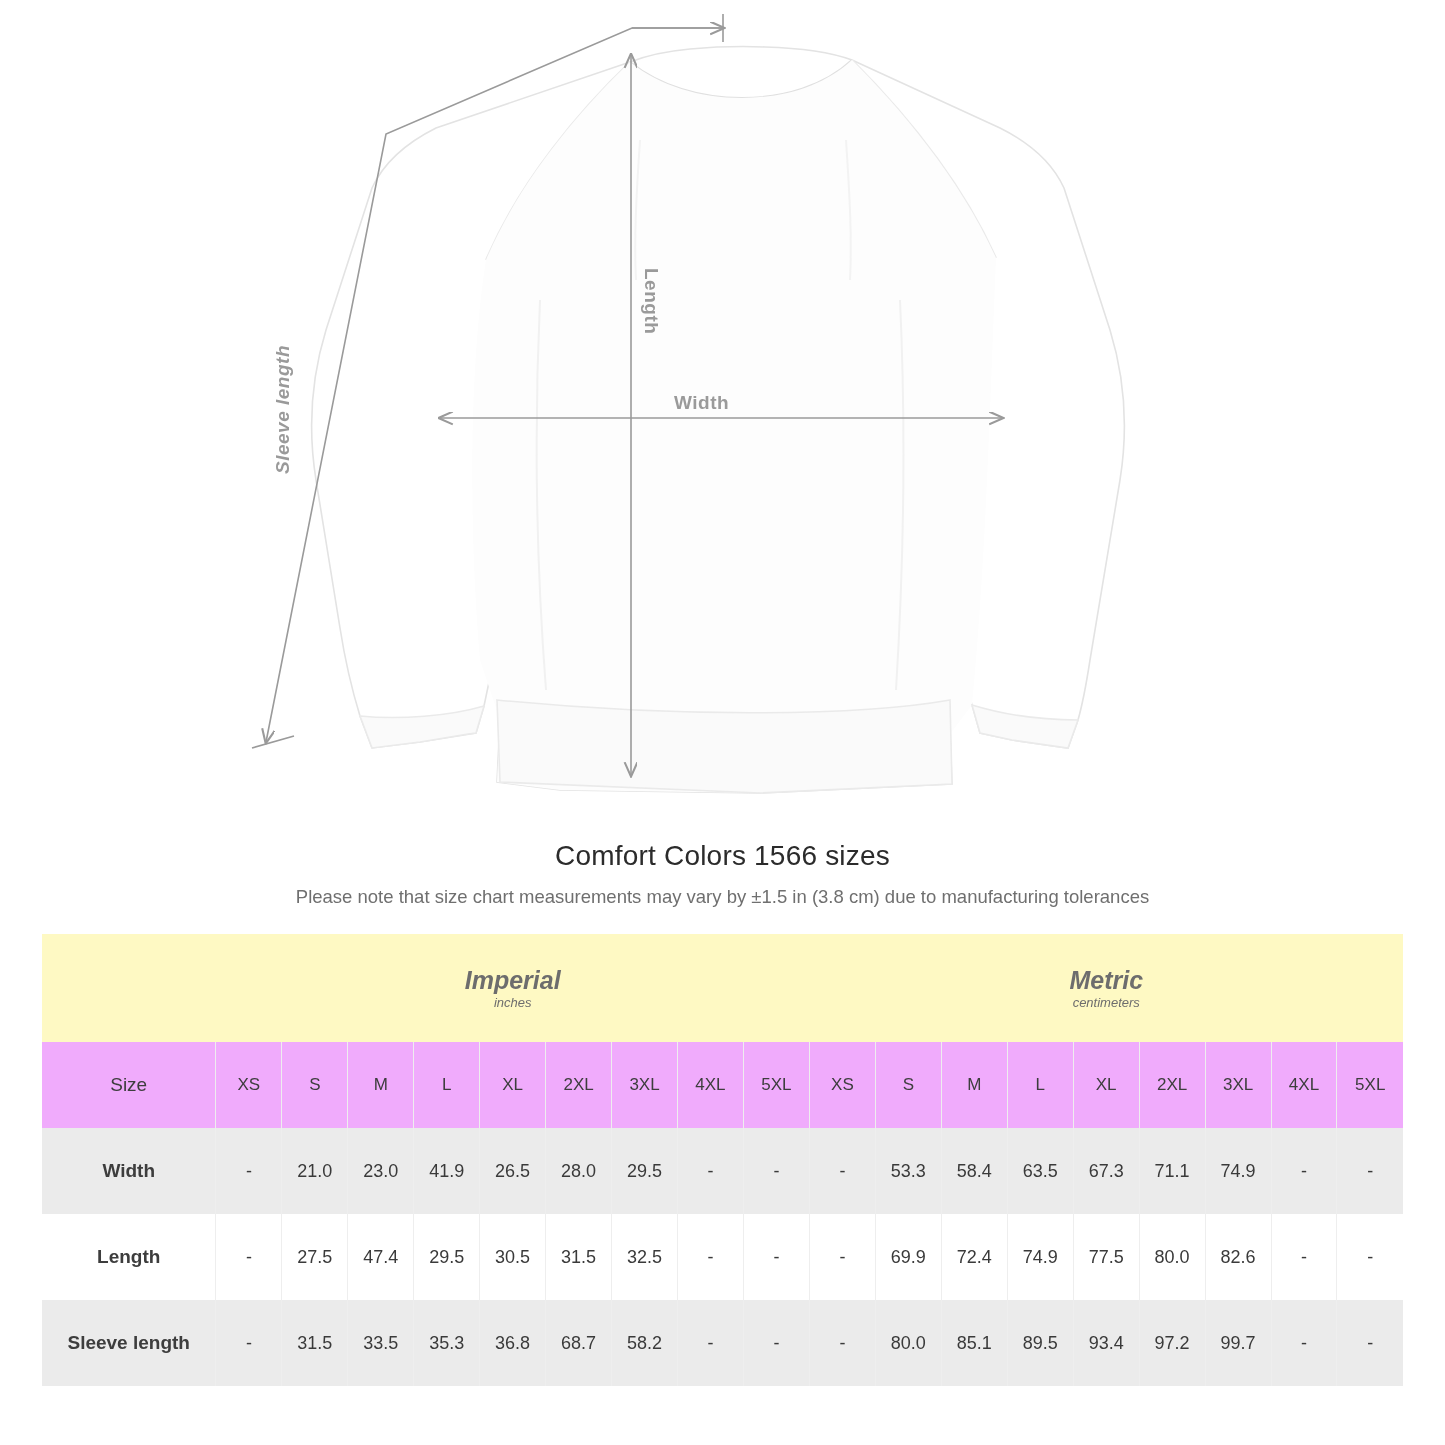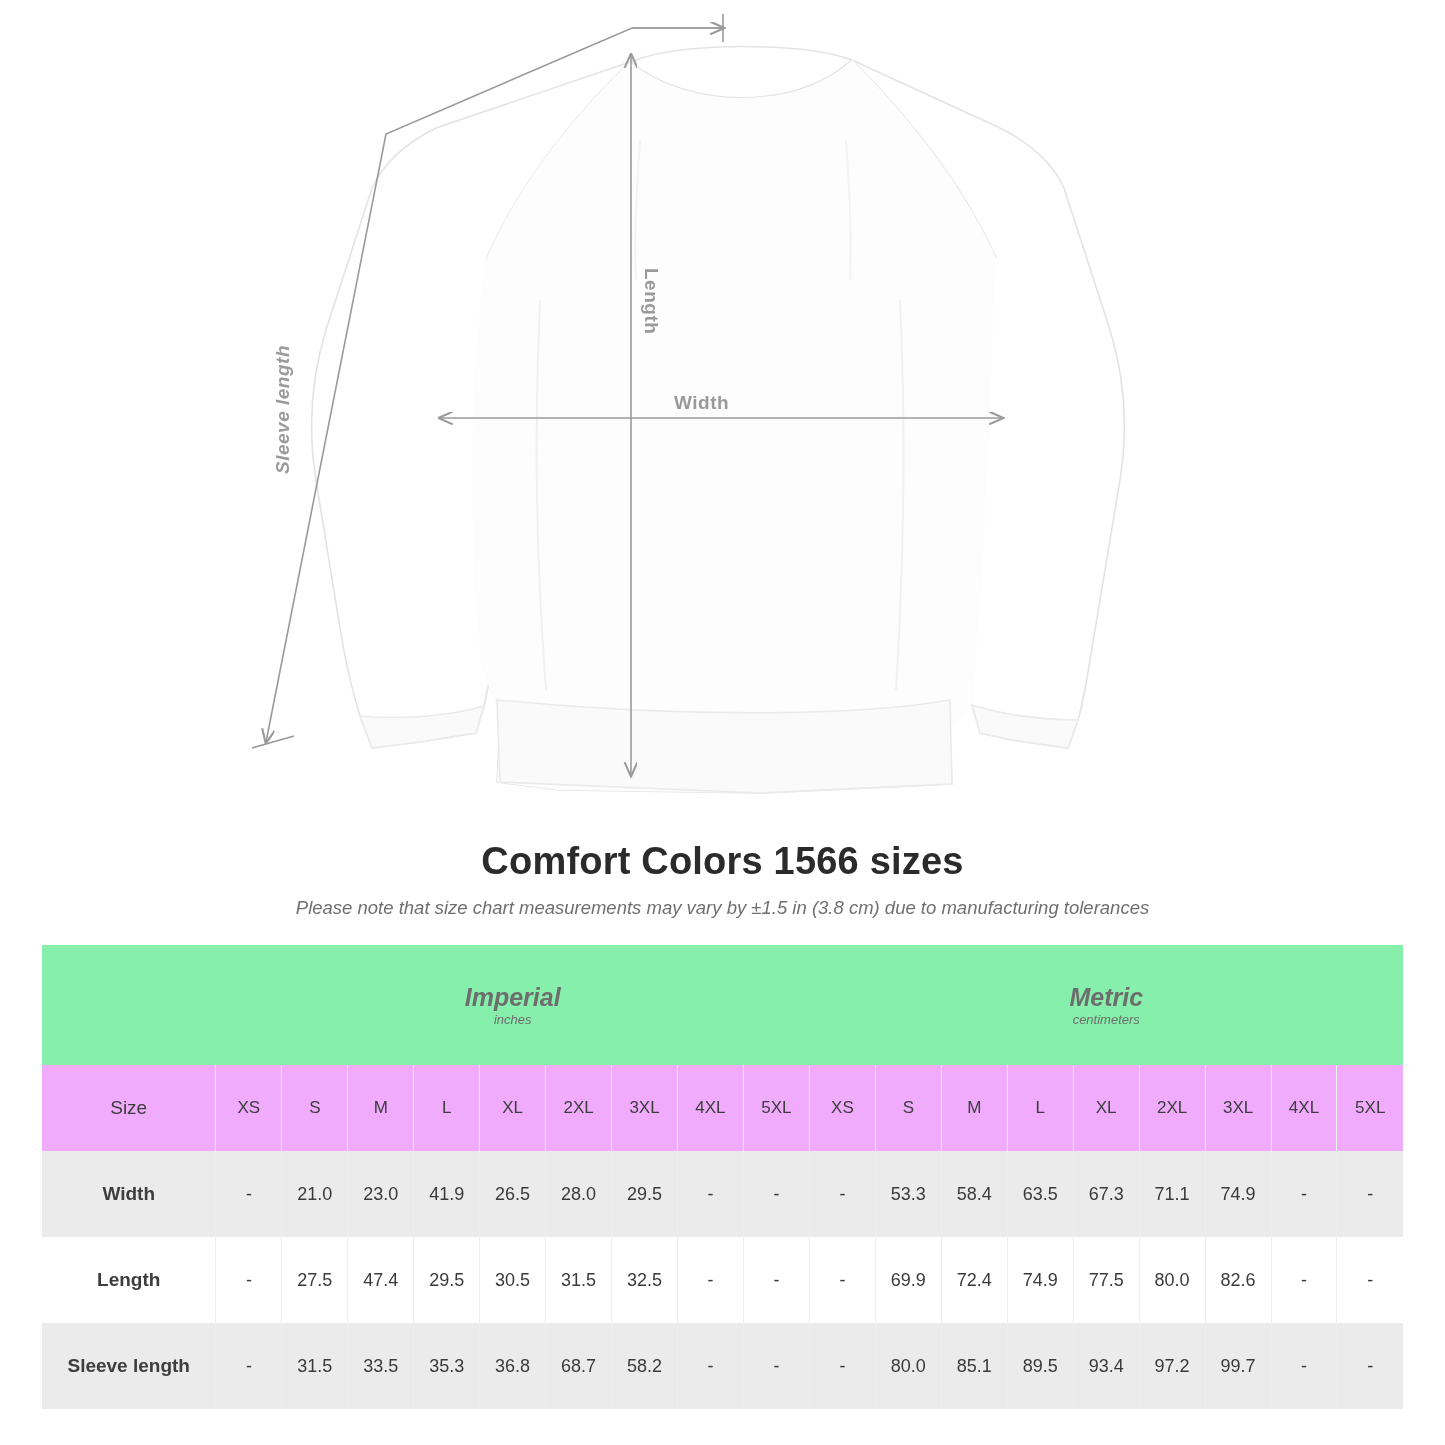--- a/index.html
+++ b/index.html
@@ -56,51 +56,50 @@
     transform: rotate(180deg);
     font-style: italic;
   }
 
   
   .title-block {
     text-align: center;
     margin-top: 10px;
   }
   .chart-title {
-    font-size: 38px;
-    font-weight: bold;
+    font-size: 28px;
+    font-weight: normal;
     color: #2b2b2b;
     letter-spacing: 0.2px;
   }
   .chart-subtitle {
     margin-top: 14px;
     font-size: 18.5px;
-    font-style: italic;
     color: #6f6f6f;
   }
 
   
   .table-wrap {
     margin: 26px 42px 0 42px;
     width: 1361px;
   }
   table.size-table {
     border-collapse: collapse;
     width: 100%;
     table-layout: fixed;
   }
   table.size-table td, table.size-table th {
     text-align: center;
     vertical-align: middle;
     font-weight: normal;
   }
   
   .unit-row td {
-    background: #86efac;
-    height: 120px;
+    background: #fef9c3;
+    height: 108px;
     padding: 0;
   }
   .unit-name {
     font-size: 25px;
     font-style: italic;
     font-weight: bold;
     color: #6d6d6d;
   }
   .unit-sub {
     font-size: 13px;

